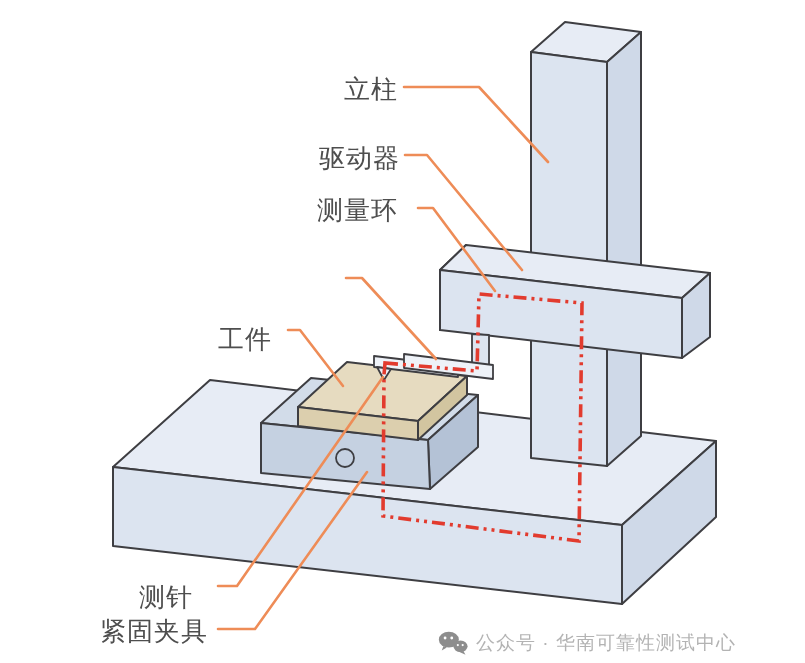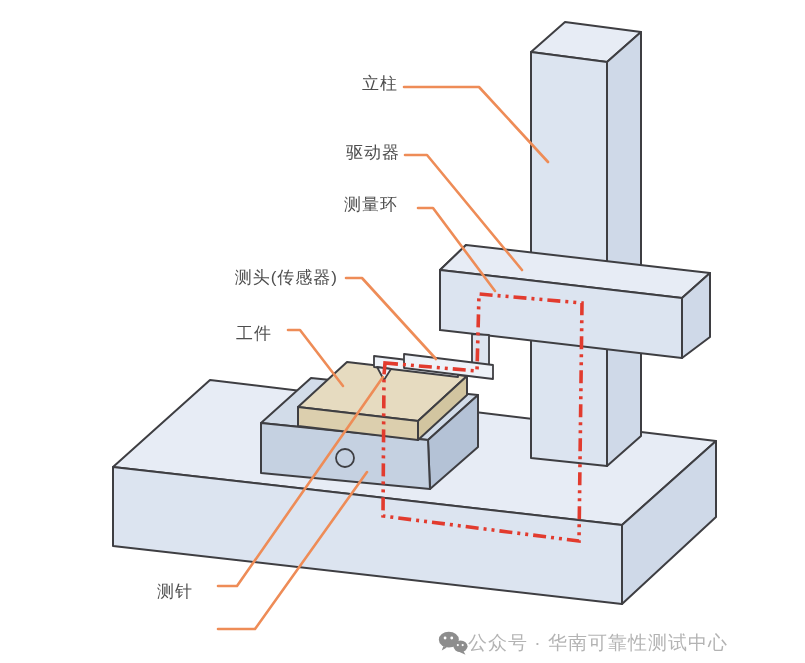--- a/index.html
+++ b/index.html
@@ -49,33 +49,34 @@
     stroke: var(--leader-line, #ee8c57);
     stroke-width: 2.6;
     stroke-linecap: round;
     stroke-linejoin: round;
   }
 
   
   .callout {
     position: absolute;
     white-space: nowrap;
-    font-size: 17px;
+    font-size: 26px;
     letter-spacing: 1px;
     color: var(--label-text, #4e4e4e);
     text-align: right;
   }
 
   
   .watermark {
     position: absolute;
     left: 438px;
     top: 630px;
     display: flex;
     align-items: center;
+    gap: 8px;
     opacity: 0.85;
   }
   .watermark-text {
     font-size: 19px;
     letter-spacing: 1px;
     color: var(--watermark-text, #a6a6a6);
   }
   .wechat-icon { display: block; fill: var(--watermark-icon, #7a7a7a); }
 </style>
 </head>
@@ -133,23 +134,23 @@
       <path class="leader" d="M 346,278 L 362,278 L 436,359"></path>
       <path class="leader" d="M 288,330 L 300,330 L 343,386"></path>
       <path class="leader" d="M 218,586 L 237,586 L 383,377"></path>
       <path class="leader" d="M 218,629 L 255,629 L 367,472"></path>
     </g>
   </svg>
 
   <div class="callout" style="right:407px; top:72px;">立柱</div>
   <div class="callout" style="right:405px; top:141px;">驱动器</div>
   <div class="callout" style="right:407px; top:193px;">测量环</div>
-  <div class="callout" style="right:467px; top:266px;">测头(传感器)</div>
   <div class="callout" style="right:533px; top:322px;">工件</div>
   <div class="callout" style="right:612px; top:580px;">测针</div>
+  <div class="callout" style="right:597px; top:614px;">紧固夹具</div>
 
   <div class="watermark">
     <svg class="wechat-icon" width="30" height="26" viewBox="0 0 36 30">
       <ellipse cx="13" cy="11" rx="12" ry="9.5"></ellipse>
       <path d="M6.5 18.5 L4.5 24 L10.5 20.5 Z"></path>
       <circle cx="8.5" cy="9" r="1.7" fill="#ffffff"></circle>
       <circle cx="16.5" cy="9" r="1.7" fill="#ffffff"></circle>
       <ellipse cx="27" cy="19" rx="8.5" ry="7"></ellipse>
       <path d="M30.5 24.5 L33 29 L26.5 26.2 Z"></path>
       <circle cx="23.8" cy="17.5" r="1.3" fill="#ffffff"></circle>

